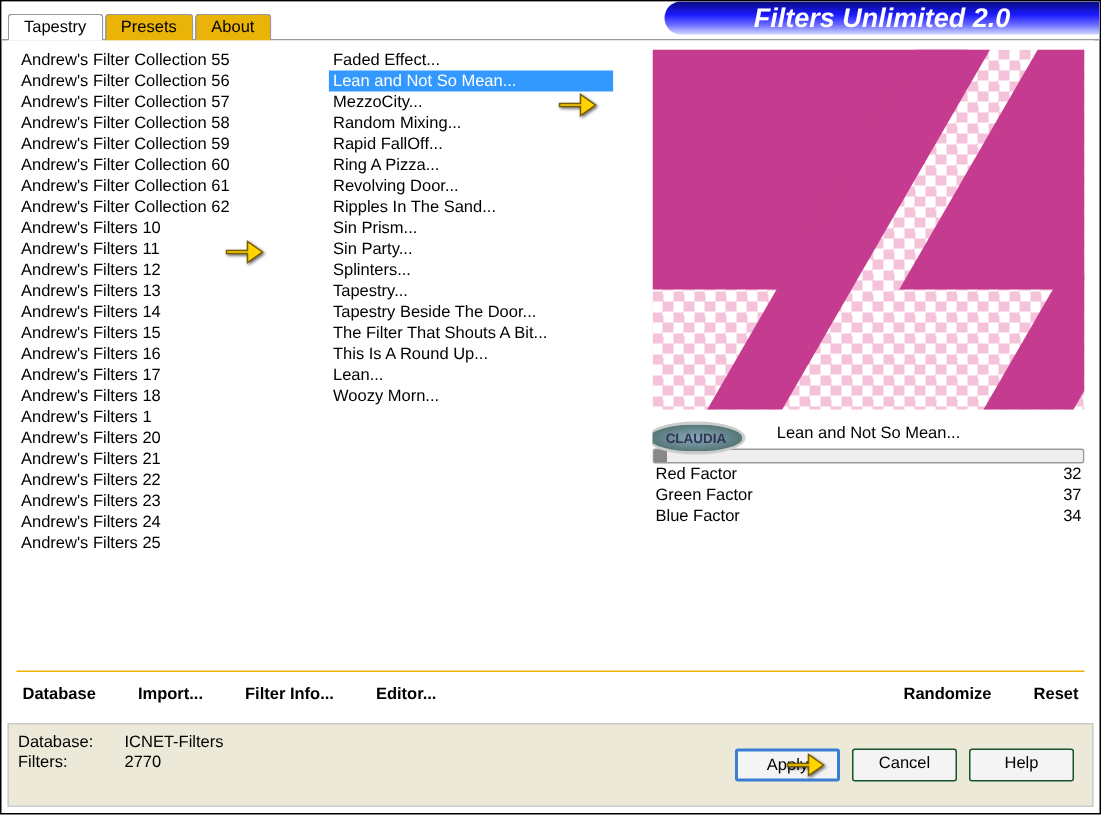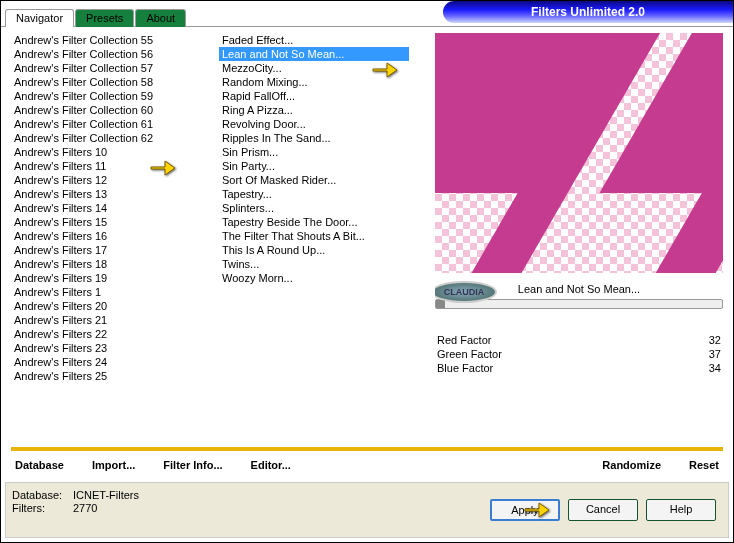--- a/index.html
+++ b/index.html
@@ -1,61 +1,61 @@
 <!DOCTYPE html>
 <html><head>
 <meta charset="utf-8">
 <style>
 *{box-sizing:border-box;margin:0;padding:0;font-family:Tahoma,Arial,sans-serif;font-size:11px;color:#000}
 body{background:#fff;width:734px;height:543px;overflow:hidden;position:relative;border:1px solid #000}
 .hdr{height:26px;background:#fff;position:relative;border-bottom:1px solid #999}
-.hdr-bar{position:absolute;right:0;top:0;width:290px;height:22px;border-top-left-radius:11px;border-bottom-left-radius:11px;display:flex;align-items:center;justify-content:center;color:#fff;font-size:12px;font-weight:bold;background:linear-gradient(to bottom,#0a0a80 0%,#1a1aff 40%,#6a6aff 70%,#cfd8ff 100%)}
+.hdr-bar{position:absolute;right:0;top:0;width:290px;height:22px;border-top-left-radius:11px;border-bottom-left-radius:11px;display:flex;align-items:center;justify-content:center;color:#fff;font-size:18px;font-style:italic;font-weight:bold;background:linear-gradient(to bottom,#0a0a80 0%,#1a1aff 40%,#6a6aff 70%,#cfd8ff 100%)}
 .tabs{position:absolute;left:4px;top:8px;display:flex;height:18px}
-.tab{border:1px solid #999;border-bottom:none;padding:2px 10px;background:#15803d;margin-right:1px;border-top-left-radius:3px;border-top-right-radius:3px;cursor:pointer}
+.tab{border:1px solid #999;border-bottom:none;padding:2px 10px;background:#eab308;margin-right:1px;border-top-left-radius:3px;border-top-right-radius:3px;cursor:pointer}
 .tab.active{background:#fff}
 .main{position:absolute;left:4px;top:26px;right:4px;height:450px;background:#fff}
 .col{position:absolute;top:6px;bottom:36px;overflow:hidden;border:none}
 .col1{left:6px;width:190px}
 .col2{left:214px;width:190px}
 .col3{left:430px;right:6px}
 .list{height:100%;overflow-y:scroll;background:#fff;border:none}
 .list-item{padding:1px 3px;white-space:nowrap;cursor:pointer}
 .list-item.sel{background:#3399ff;color:#fff}
 .preview{width:100%;height:240px;background:repeating-conic-gradient(#f4c2d9 0 25%,#fff 0 50%) 0 0/14px 14px;position:relative;overflow:hidden}
 .shape{position:absolute;background:#c43b8f;transform:skewX(-30deg)}
 .s1{left:-60px;top:-20px;width:230px;height:180px}
 .s2{left:100px;top:-40px;width:50px;height:340px}
 .s3{right:-60px;top:-60px;width:120px;height:220px}
 .s4{right:-10px;bottom:-30px;width:60px;height:120px}
 .prev-lbl{margin:10px 0 4px;text-align:center;position:relative}
 .prev-bar{height:10px;border:1px solid #999;background:linear-gradient(to right,#888 0%,#888 3%,#eee 3%,#eee 100%);border-radius:2px}
-.params{margin-top:24px}
+.params{margin-top:0}
 .param{display:flex;justify-content:space-between;padding:1px 2px}
-.btnrow{position:absolute;left:6px;right:6px;bottom:4px;height:26px;border-top:4px solid #eab308;display:flex;align-items:center;padding-top:5px}
+.btnrow{position:absolute;left:6px;right:6px;bottom:4px;height:26px;border-top:1px solid #eab308;display:flex;align-items:center;padding-top:5px}
 .lnk{font-weight:bold;cursor:pointer;padding:0 4px}
 .spacer{flex:1}
 .ftr{position:absolute;left:4px;bottom:4px;right:4px;height:56px;background:#ece9d8;border:1px solid #ccc;padding:6px;display:flex}
-.ftr-l{display:grid;grid-template-columns:55px 1fr;gap:1px 6px;height:min-content}
+.ftr-l{display:grid;grid-template-columns:55px 1fr;gap:1px 16px;height:min-content}
 .ftr-btns{position:absolute;right:12px;top:16px;display:flex;gap:8px}
 .btn{min-width:70px;padding:3px 10px;background:#f4f4f4;border:1px solid #14532d;border-radius:2px;cursor:pointer;text-align:center}
 .btn.def{border:2px solid #3a7ed4}
 .point{position:absolute;pointer-events:none;z-index:50;filter:drop-shadow(1px 1px 1px rgba(0,0,0,0.6))}
 .point svg{display:block}
 .badge{position:absolute;left:-4px;top:248px;z-index:5;width:66px;height:22px;background:radial-gradient(ellipse at center,#8ab 0%,#577 70%);border:2px solid #ccc;border-radius:50%;display:flex;align-items:center;justify-content:center;font-size:9px;color:#335;font-weight:bold}
 .gap{width:20px}
 ::-webkit-scrollbar{width:17px;background:#f0f0f0}
 ::-webkit-scrollbar-thumb{background:#ccc;border:1px solid #999}
 ::-webkit-scrollbar-button{background:#ddd;border:1px solid #999;height:17px}
 </style>
 </head>
 <body>
 
 <div class="hdr">
   <div class="tabs">
-    <div class="tab active">Navigator</div>
+    <div class="tab active">Tapestry</div>
     <div class="tab">Presets</div>
     <div class="tab">About</div>
   </div>
   <div class="hdr-bar">Filters Unlimited 2.0</div>
 </div>
 
 <div class="main">
   <div class="col col1">
     <div class="list" id="list1">
         <div class="list-item">Andrew's Filter Collection 55</div>
@@ -68,21 +68,20 @@
         <div class="list-item">Andrew's Filter Collection 62</div>
         <div class="list-item">Andrew's Filters 10</div>
         <div class="list-item">Andrew's Filters 11</div>
         <div class="list-item">Andrew's Filters 12</div>
         <div class="list-item">Andrew's Filters 13</div>
         <div class="list-item">Andrew's Filters 14</div>
         <div class="list-item">Andrew's Filters 15</div>
         <div class="list-item">Andrew's Filters 16</div>
         <div class="list-item">Andrew's Filters 17</div>
         <div class="list-item">Andrew's Filters 18</div>
-        <div class="list-item">Andrew's Filters 19</div>
         <div class="list-item">Andrew's Filters 1</div>
         <div class="list-item">Andrew's Filters 20</div>
         <div class="list-item">Andrew's Filters 21</div>
         <div class="list-item">Andrew's Filters 22</div>
         <div class="list-item">Andrew's Filters 23</div>
         <div class="list-item">Andrew's Filters 24</div>
         <div class="list-item">Andrew's Filters 25</div>
       </div>
   </div>
   <div class="col col2">
@@ -90,27 +89,26 @@
         <div class="list-item">Faded Effect...</div>
         <div class="list-item sel">Lean and Not So Mean...</div>
         <div class="list-item">MezzoCity...</div>
         <div class="list-item">Random Mixing...</div>
         <div class="list-item">Rapid FallOff...</div>
         <div class="list-item">Ring A Pizza...</div>
         <div class="list-item">Revolving Door...</div>
         <div class="list-item">Ripples In The Sand...</div>
         <div class="list-item">Sin Prism...</div>
         <div class="list-item">Sin Party...</div>
-        <div class="list-item">Sort Of Masked Rider...</div>
+        <div class="list-item">Splinters...</div>
         <div class="list-item">Tapestry...</div>
-        <div class="list-item">Splinters...</div>
         <div class="list-item">Tapestry Beside The Door...</div>
         <div class="list-item">The Filter That Shouts A Bit...</div>
         <div class="list-item">This Is A Round Up...</div>
-        <div class="list-item">Twins...</div>
+        <div class="list-item">Lean...</div>
         <div class="list-item">Woozy Morn...</div>
       </div>
   </div>
   <div class="col col3">
     <div class="preview">
       <div class="shape s1"></div>
         <div class="shape s2"></div>
         <div class="shape s3"></div>
         <div class="shape s4"></div>
     </div>

